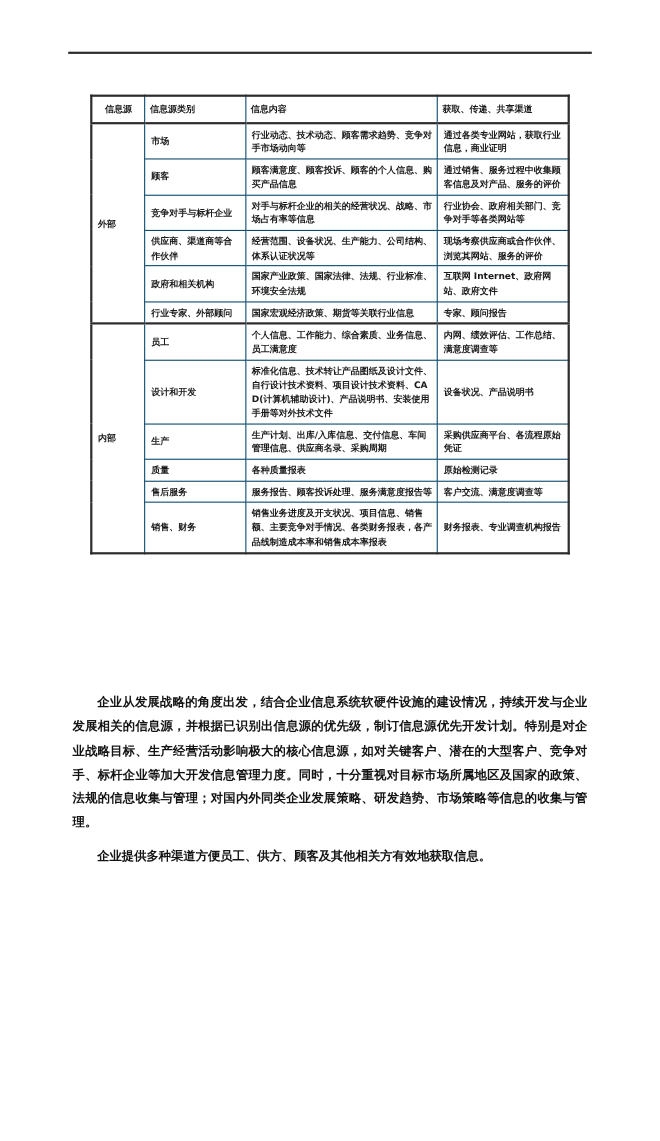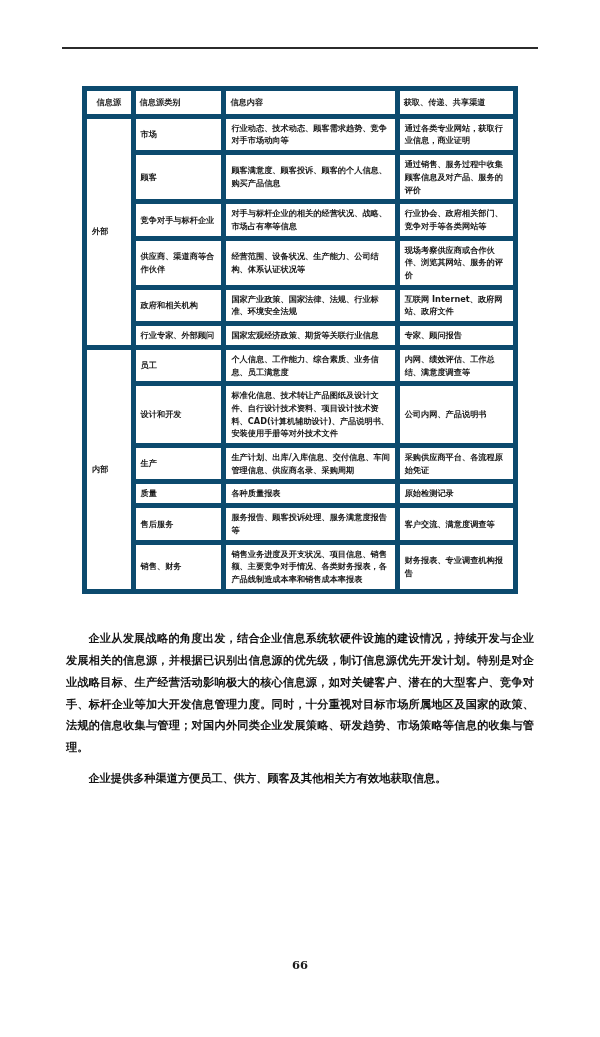--- a/index.html
+++ b/index.html
@@ -52,21 +52,21 @@
   table.info-table {
     width: 100%;
     border-collapse: collapse;
     table-layout: fixed;
     font-size: 8.2px;
     line-height: 1.55;
     color: #1a1a1a;
   }
   table.info-table td,
   table.info-table th {
-    border: 5px solid #0c4a6e;
+    border: 1px solid #0c4a6e;
     padding: 3px 4px 3px 5px;
     vertical-align: middle;
     text-align: left;
     font-weight: 700;
     word-break: break-all;
   }
   table.info-table thead th {
     text-align: left;
     padding: 5px 4px;
     font-weight: 700;
@@ -182,21 +182,21 @@
 
         <tr class="section-start">
           <td class="group-cell" rowspan="6">内部</td>
           <td>员工</td>
           <td>个人信息、工作能力、综合素质、业务信息、员工满意度</td>
           <td>内网、绩效评估、工作总结、满意度调查等</td>
         </tr>
         <tr>
           <td>设计和开发</td>
           <td>标准化信息、技术转让产品图纸及设计文件、自行设计技术资料、项目设计技术资料、CAD(计算机辅助设计)、产品说明书、安装使用手册等对外技术文件</td>
-          <td>公司内网、产品说明书</td>
+          <td>设备状况、产品说明书</td>
         </tr>
         <tr>
           <td>生产</td>
           <td>生产计划、出库/入库信息、交付信息、车间管理信息、供应商名录、采购周期</td>
           <td>采购供应商平台、各流程原始凭证</td>
         </tr>
         <tr>
           <td>质量</td>
           <td>各种质量报表</td>
           <td>原始检测记录</td>
@@ -214,15 +214,14 @@
 
       </tbody>
     </table>
   </div>
 
   <div class="body-zone">
     <p class="para">企业从发展战略的角度出发，结合企业信息系统软硬件设施的建设情况，持续开发与企业发展相关的信息源，并根据已识别出信息源的优先级，制订信息源优先开发计划。特别是对企业战略目标、生产经营活动影响极大的核心信息源，如对关键客户、潜在的大型客户、竞争对手、标杆企业等加大开发信息管理力度。同时，十分重视对目标市场所属地区及国家的政策、法规的信息收集与管理；对国内外同类企业发展策略、研发趋势、市场策略等信息的收集与管理。</p>
     <p class="para gap">企业提供多种渠道方便员工、供方、顾客及其他相关方有效地获取信息。</p>
   </div>
 
-  <div class="page-number">66</div>
 
 </div>
 
 </body></html>

